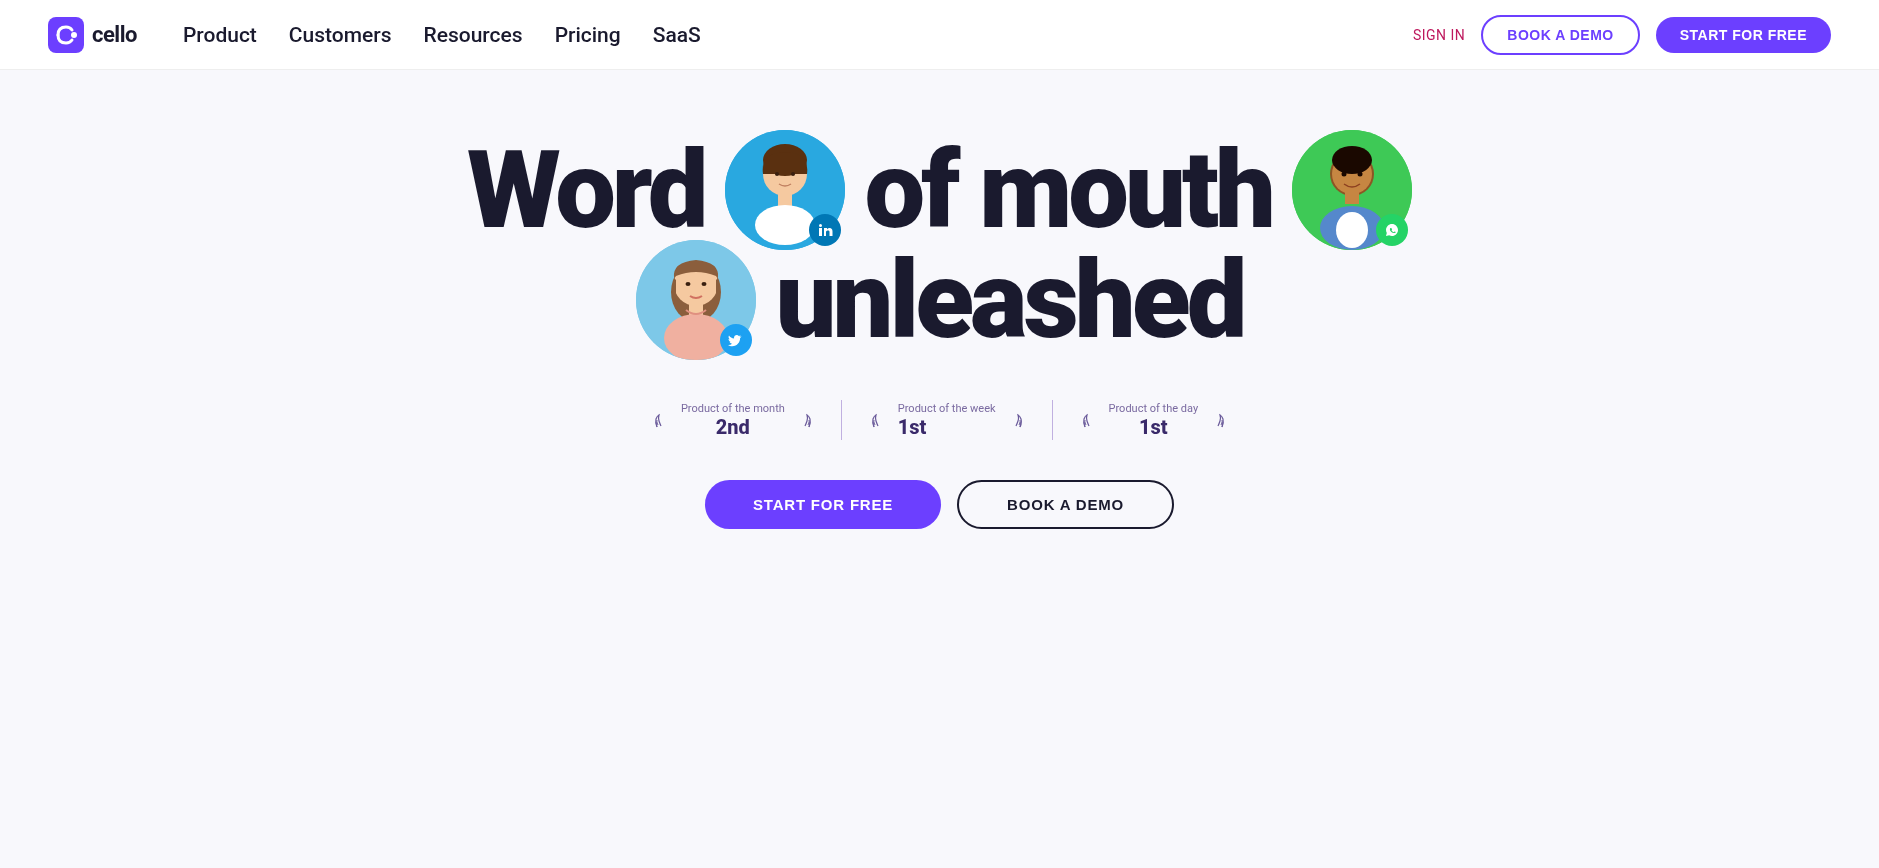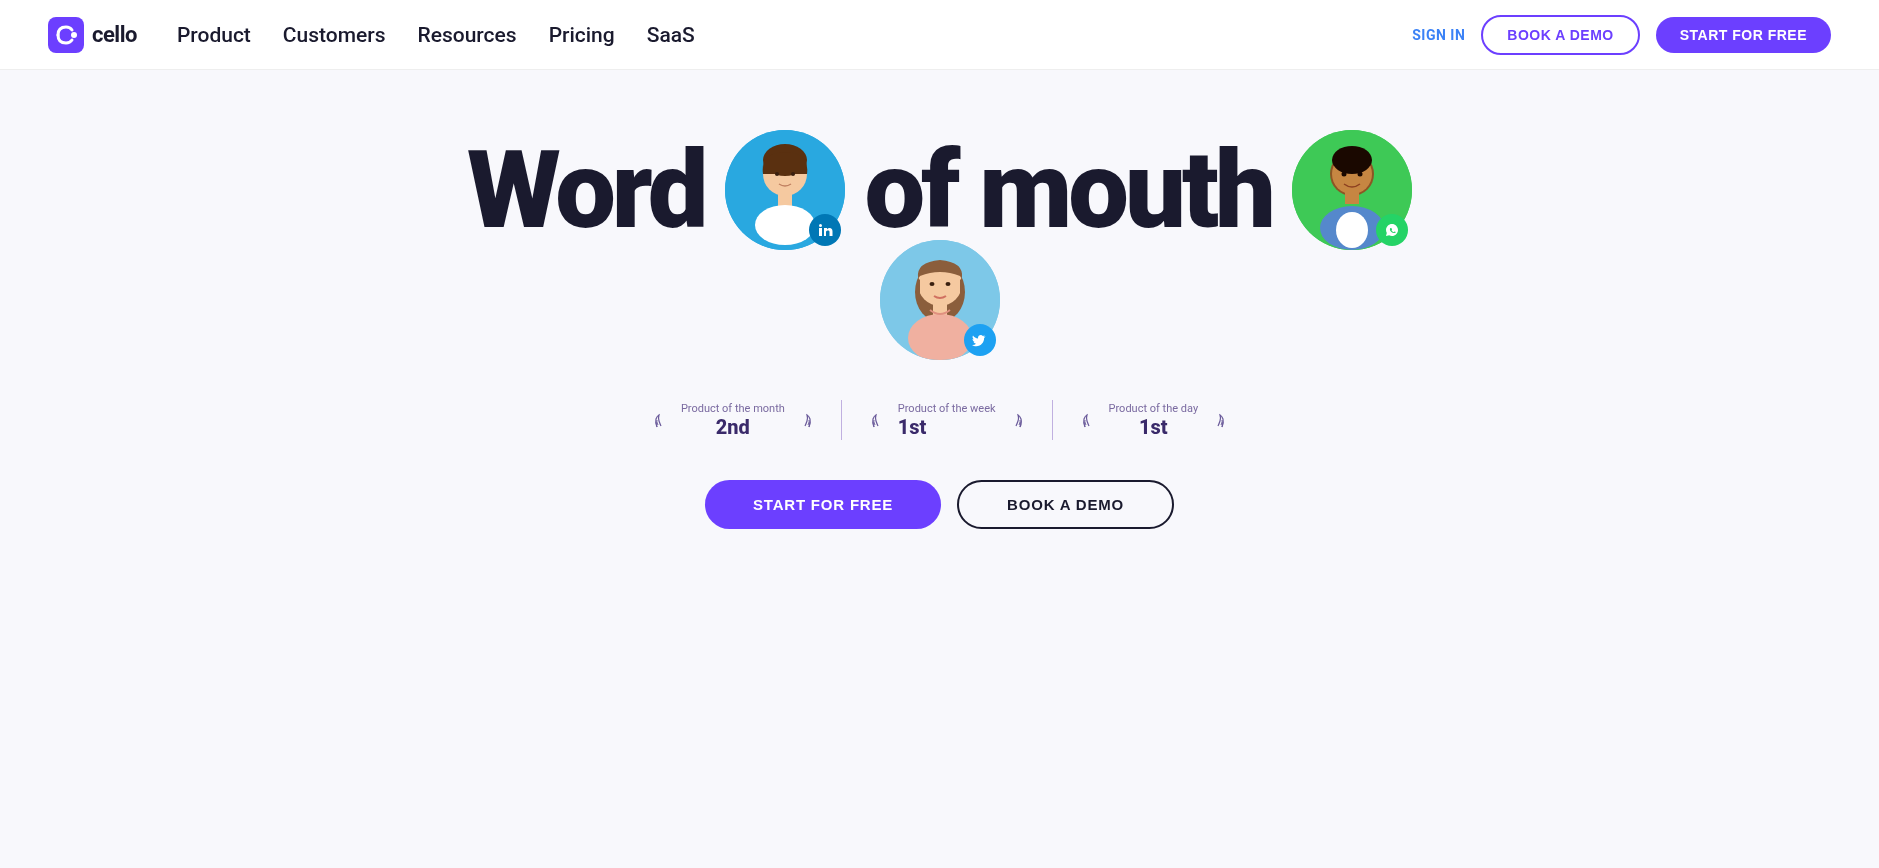--- a/index.html
+++ b/index.html
@@ -14,20 +14,21 @@
     nav {
       display: flex;
       align-items: center;
       padding: 4px 48px;
       height: 70px;
       background: #fff;
       border-bottom: 1px solid #eee;
       position: sticky;
       top: 0;
       z-index: 100;
+      gap: 6px;
     }
     .logo-area {
       display: flex;
       align-items: center;
       gap: 8px;
       margin-right: 40px;
     }
     .logo-icon {
       width: 36px;
       height: 36px;
@@ -51,22 +52,22 @@
       font-weight: 500;
       text-decoration: none;
     }
     .nav-actions {
       display: flex;
       align-items: center;
       gap: 16px;
     }
     .sign-in-btn {
       font-size: 14px;
-      font-weight: 700;
-      color: #3b82f6;
+      font-weight: 400;
+      color: #be185d;
       cursor: pointer;
       letter-spacing: 0.5px;
       text-transform: uppercase;
     }
     .book-demo-btn {
       padding: 10px 24px;
       border: 2px solid #6c3fff;
       border-radius: 50px;
       background: transparent;
       color: #6c3fff;
@@ -372,20 +373,21 @@
           </svg>
         </div>
         <div class="social-badge twitter-badge" style="bottom:4px; right:4px;">
           <svg width="18" height="18" viewBox="0 0 18 18" fill="none">
             <rect width="18" height="18" rx="9" fill="#1da1f2"></rect>
             <path d="M14 5.5c-.5.2-1 .4-1.6.4.6-.3 1-.9 1.2-1.6-.5.3-1.1.5-1.8.7C11.3 4.4 10.6 4 9.8 4c-1.5 0-2.8 1.3-2.8 2.8 0 .2 0 .4.1.6C4.9 7.3 3.1 6.2 2 4.5c-.3.4-.4.9-.4 1.5 0 1 .5 1.8 1.2 2.3-.5 0-.9-.1-1.3-.4v.1c0 1.4 1 2.5 2.3 2.8-.2.1-.5.1-.8.1-.2 0-.4 0-.5-.1.4 1.1 1.4 1.9 2.6 1.9-1 .8-2.2 1.2-3.5 1.2H1c1.2.8 2.7 1.3 4.2 1.3 5.1 0 7.9-4.2 7.9-7.9V7c.5-.4 1-.9 1.4-1.5h-.5z" fill="white"></path>
           </svg>
         </div>
       </div>
 
+      <span>unleashed</span>
     </div>
   </div>
 
 
   <div class="awards-row">
     <div class="award-item">
       <div class="award-laurel">
         <svg class="laurel-svg" viewBox="0 0 22 22" fill="none">
           <path d="M4 18 Q2 14 3 10 Q4 7 6 6 Q5 9 6 12 Q7 15 8 17" stroke="#6a5a9a" stroke-width="1.2" fill="none"></path>
           <path d="M4 18 Q3 15 4 13" stroke="#6a5a9a" stroke-width="1" fill="none"></path>

